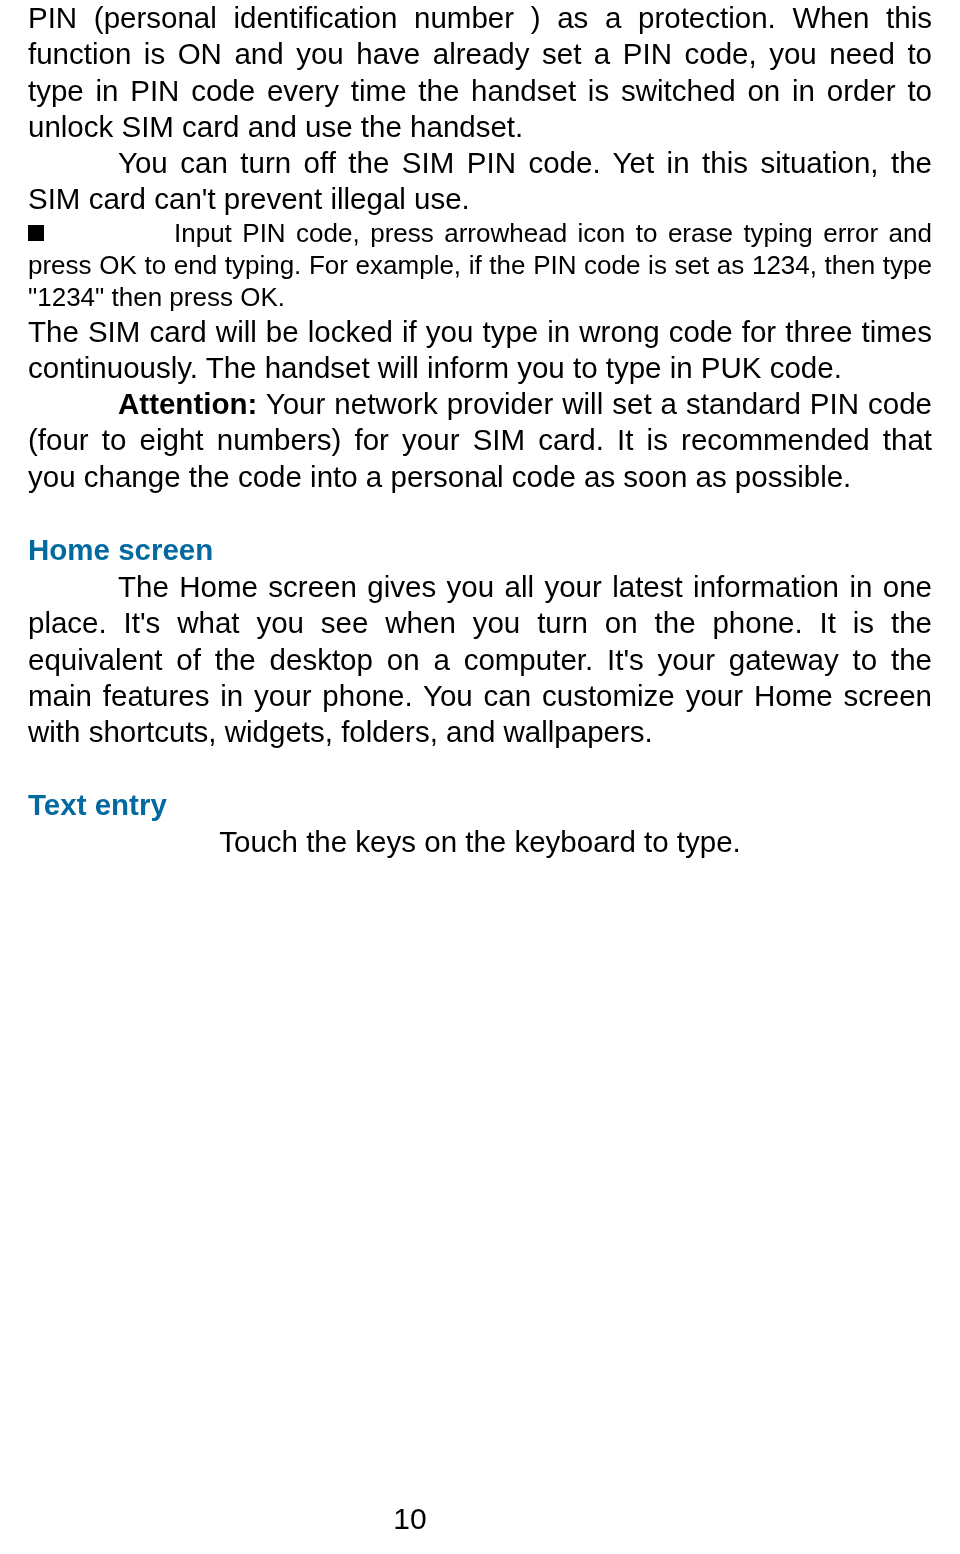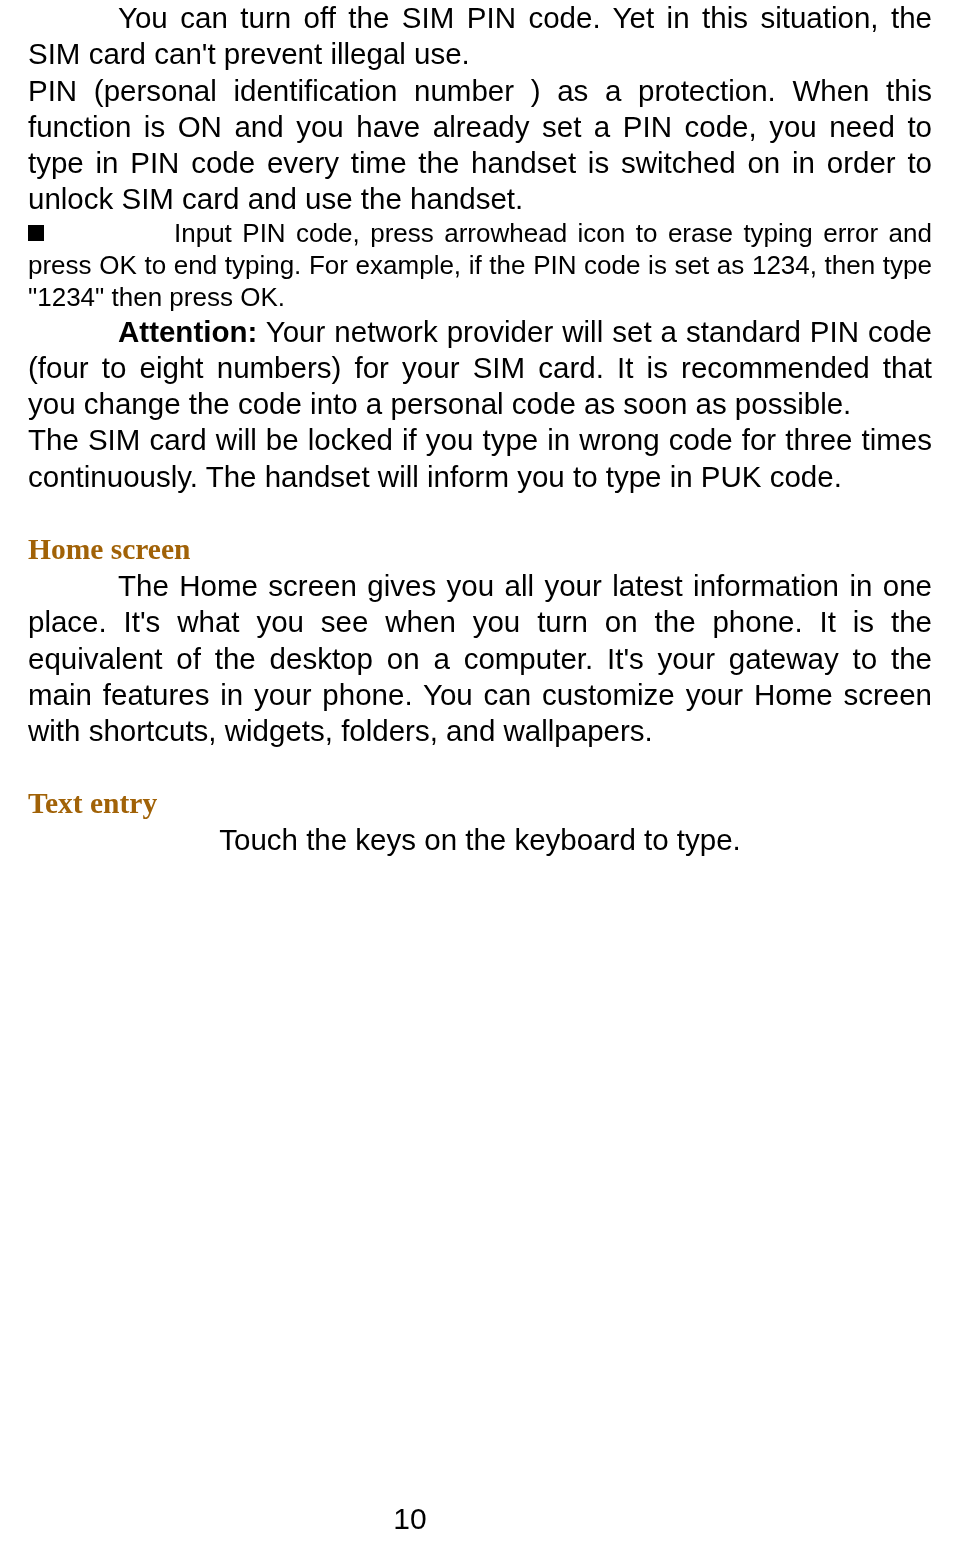--- a/index.html
+++ b/index.html
@@ -20,26 +20,25 @@
   p, div.para {
     font-size: 29.5px;
     line-height: 1.23;
     margin: 0;
     text-align: justify;
   }
   .indent {
     text-indent: 90px;
   }
   .heading {
-    color: #a16207;
+    color: #0369a1;
     font-weight: bold;
     font-size: 29.5px;
     margin-top: 38px;
     margin-bottom: 2px;
-    font-family: Liberation Serif, serif;
   }
   .bullet-row {
     display: block;
     font-size: 26px;
     line-height: 1.23;
     text-align: justify;
   }
   .bullet-mark {
     display: inline-block;
     width: 16px;
@@ -60,33 +59,33 @@
     width: 820px;
     text-align: center;
     font-size: 30px;
   }
 </style>
 </head>
 <body>
 
 <div class="page">
 
+  <p class="para">PIN (personal identification number ) as a protection. When this function is ON and you have already set a PIN code, you need to type in PIN code every time the handset is switched on in order to unlock SIM card and use the handset.</p>
+
   <p class="para indent">You can turn off the SIM PIN code. Yet in this situation, the SIM card can't prevent illegal use.</p>
-
-  <p class="para">PIN (personal identification number ) as a protection. When this function is ON and you have already set a PIN code, you need to type in PIN code every time the handset is switched on in order to unlock SIM card and use the handset.</p>
 
   <div class="bullet-row">
     <span class="bullet-mark"></span><span>Input PIN code, press arrowhead icon to erase typing error and press OK to end typing. For example, if the PIN code is set as 1234, then type "1234" then press OK.</span>
   </div>
 
+  <p class="para">The SIM card will be locked if you type in wrong code for three times continuously. The handset will inform you to type in PUK code.</p>
+
   <p class="para" style="text-indent:90px;">
     <span class="bold">Attention:</span><span> Your network provider will set a standard PIN code (four to eight numbers) for your SIM card. It is recommended that you change the code into a personal code as soon as possible.</span>
   </p>
-
-  <p class="para">The SIM card will be locked if you type in wrong code for three times continuously. The handset will inform you to type in PUK code.</p>
 
   <div class="heading">Home screen</div>
   <p class="para indent">The Home screen gives you all your latest information in one place. It's what you see when you turn on the phone. It is the equivalent of the desktop on a computer. It's your gateway to the main features in your phone. You can customize your Home screen with shortcuts, widgets, folders, and wallpapers.</p>
 
   <div class="heading">Text entry</div>
 
   <p class="para" style="text-align:center;">Touch the keys on the keyboard to type.</p>
 
   <div class="pagenum">10</div>
 </div>

